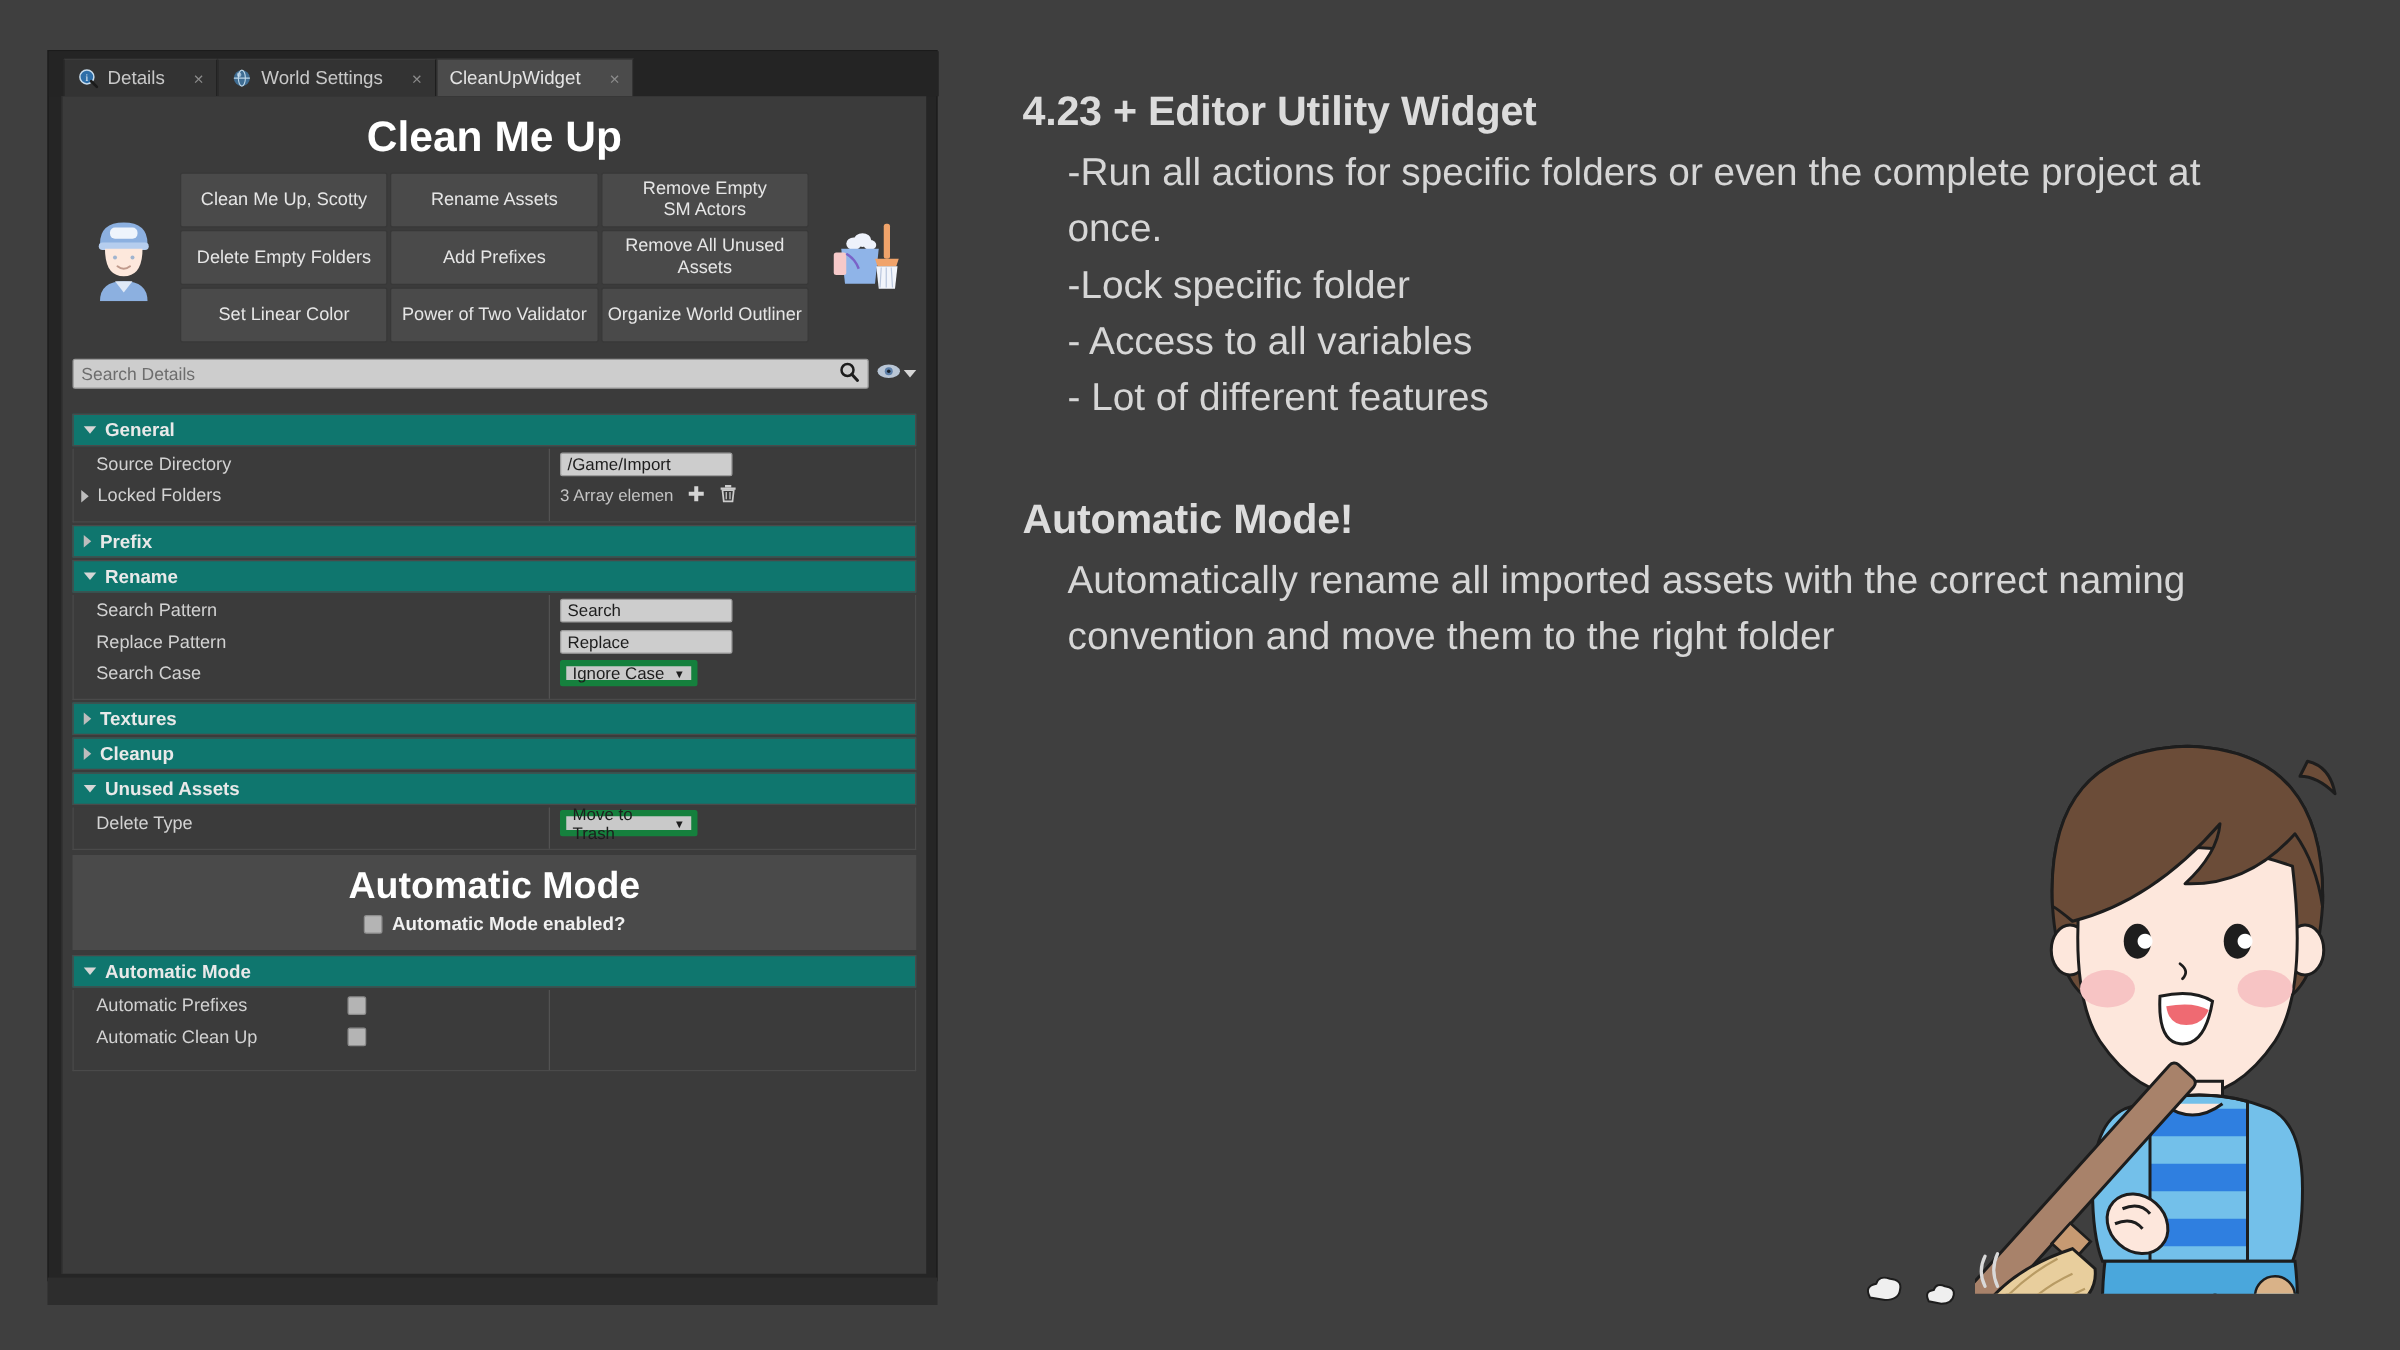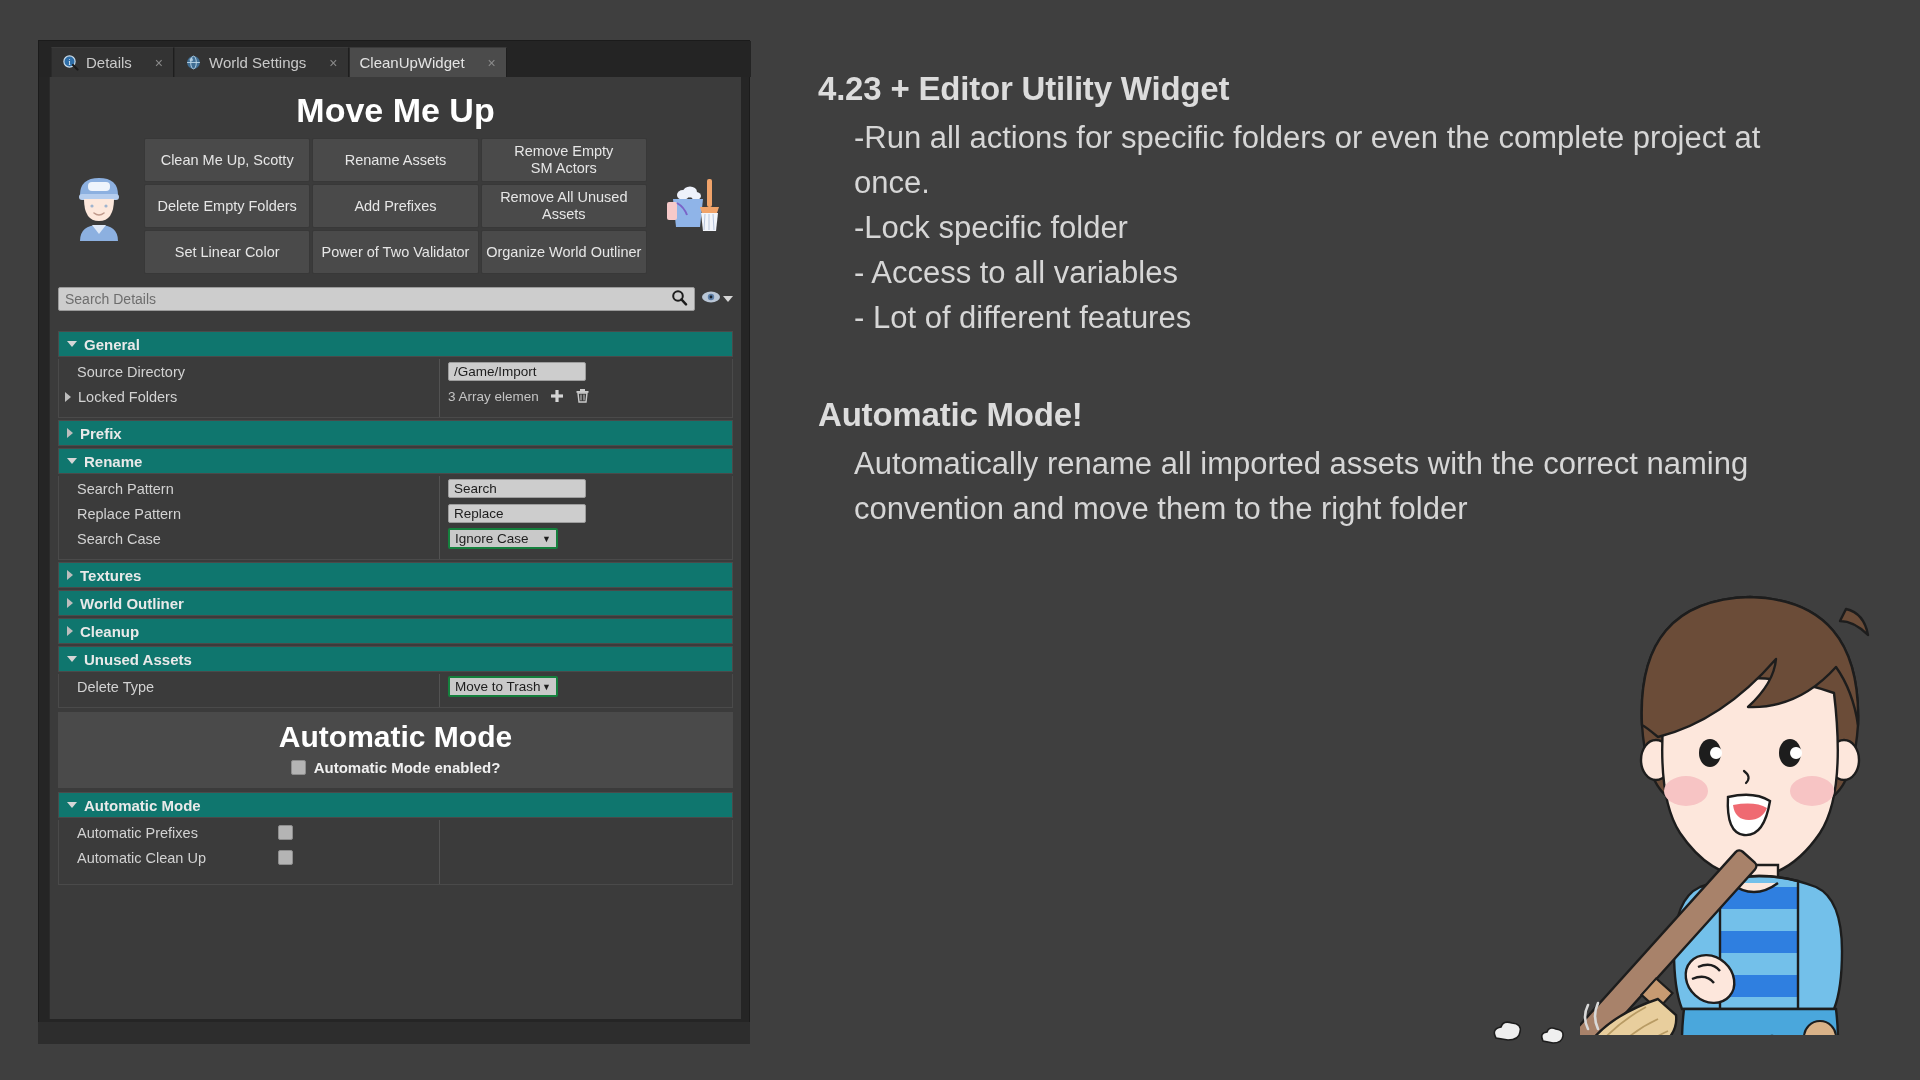--- a/index.html
+++ b/index.html
@@ -139,21 +139,21 @@
     background: #cdcdcd; border: 1px solid #9d9d9d; border-radius: 2px;
     height: 19px; width: 138px;
     color: #1d1d1d; font-size: 13.5px;
     display: flex; align-items: center; padding: 0 5px;
   }
   .cb {
     width: 15px; height: 15px; background: #b4b4b4;
     border: 1px solid #8d8d8d; border-radius: 2px;
   }
   .combo {
-    background: #c9c9c9; border: 2px solid #15803d; border-radius: 2px;
+    background: #c9c9c9; border: 5px solid #15803d; border-radius: 2px;
     height: 21px; width: 110px; color: #1d1d1d; font-size: 13.5px;
     display: flex; align-items: center; justify-content: space-between;
     padding: 0 5px;
   }
   .combo .caret { font-size: 9px; }
   .arr-txt { color: #c4c4c4; font-size: 13.5px; }
   .arr-btn { color: #cfcfcf; font-size: 15px; line-height: 1; }
 
   .tri { display:inline-block; width: 0; height: 0; }
   .tri-down {
@@ -240,21 +240,21 @@
       </div>
 
       <div class="tab active">
         <span class="tab-label">CleanUpWidget</span>
         <span class="tab-close">×</span>
       </div>
     </div>
 
     <div class="widget-body">
 
-      <div class="title-big">Move Me Up</div>
+      <div class="title-big">Clean Me Up</div>
 
       <div class="action-row">
 
         <div class="mascot-left">
           <svg width="62" height="70" viewBox="0 0 62 70">
             <path d="M12 24 q0-17 19-17 t19 17 z" fill="#8cb0e0"></path>
             <rect x="20" y="11" width="22" height="9" rx="4" fill="#eef4fc"></rect>
             <rect x="11" y="23" width="40" height="6" rx="3" fill="#b5cdee"></rect>
             <path d="M16 28 q0 22 15 22 t15-22 z" fill="#fde8dc"></path>
             <rect x="20" y="24" width="22" height="5" fill="#fde8dc" opacity="0"></rect>
@@ -391,24 +391,20 @@
               </div>
             </div>
           </div>
         </div>
 
         <div class="cat-header">
           <span class="tri tri-right"></span>
           <span>Textures</span>
         </div>
 
-        <div class="cat-header">
-          <span class="tri tri-right"></span>
-          <span>World Outliner</span>
-        </div>
 
         <div class="cat-header">
           <span class="tri tri-right"></span>
           <span>Cleanup</span>
         </div>
 
         <div class="cat-header">
           <span class="tri tri-down"></span>
           <span>Unused Assets</span>
         </div>

